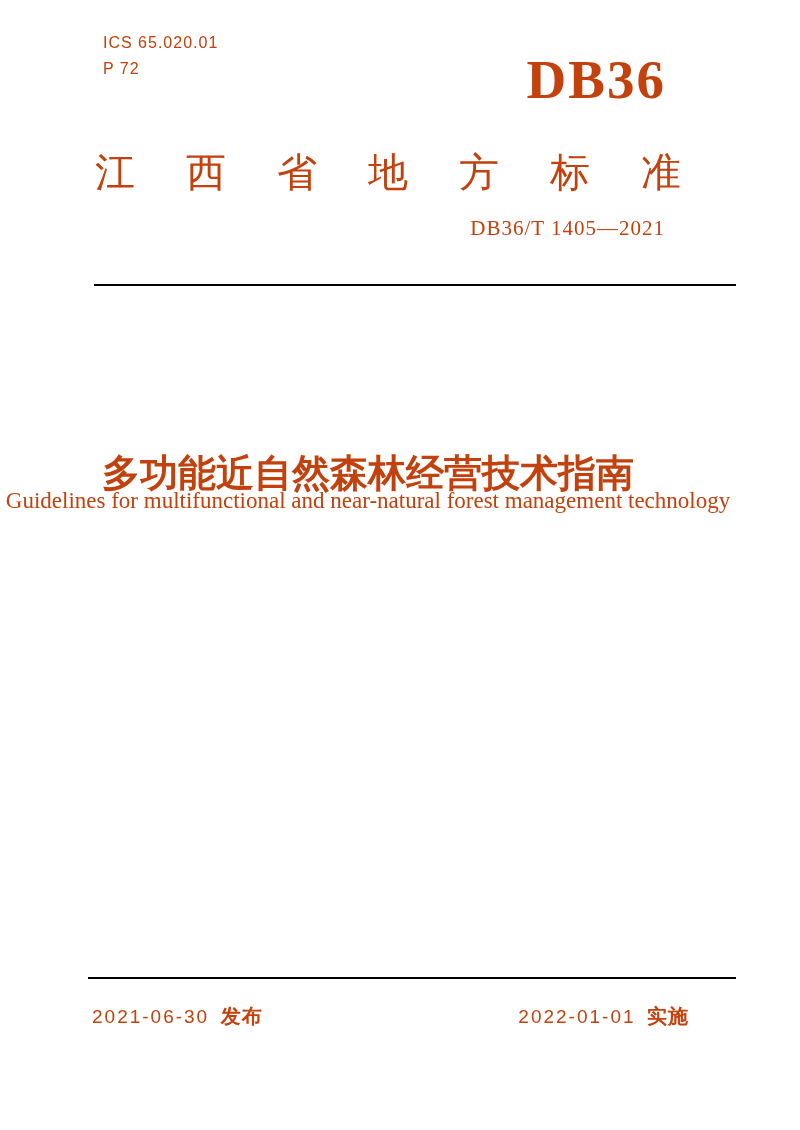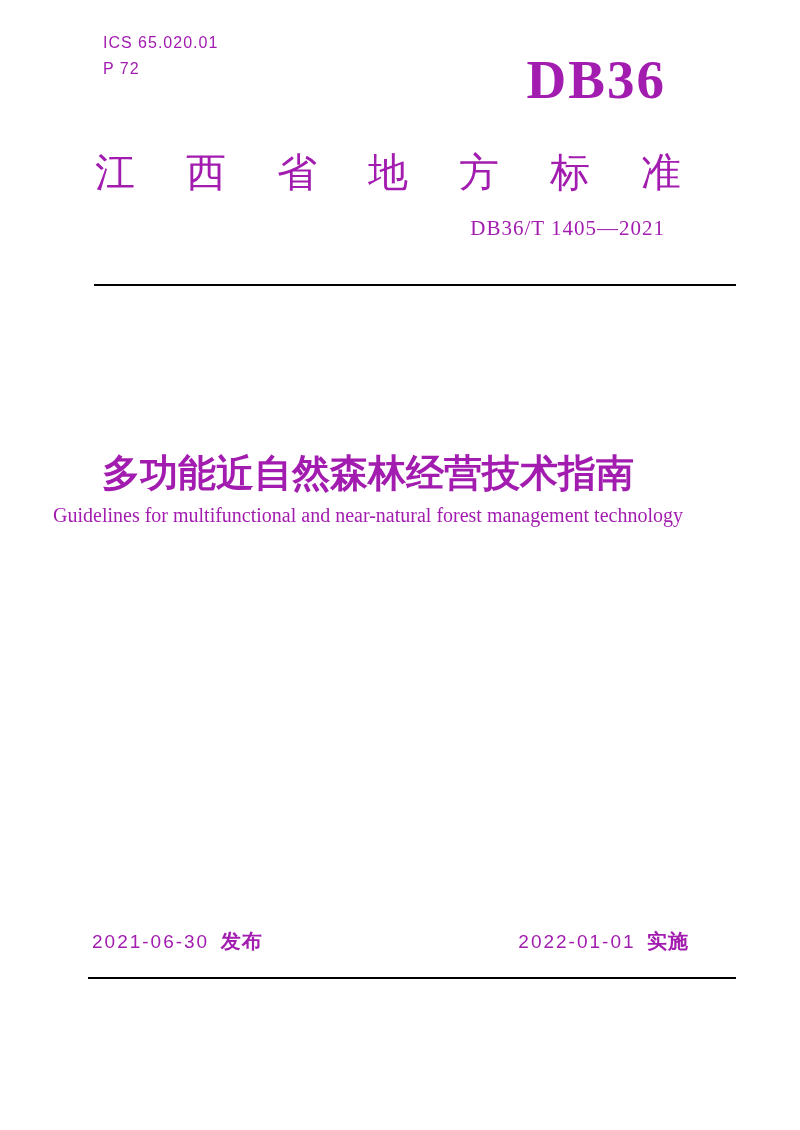--- a/index.html
+++ b/index.html
@@ -1,21 +1,21 @@
 <!DOCTYPE html>
 <html><head>
 <meta charset="utf-8">
 <style>
   html, body { margin: 0; padding: 0; background: #ffffff; }
   .page {
     position: relative;
     width: 736px;
     height: 1130px;
     background: #ffffff;
-    color: #a21caf;
+    color: #c2410c;
     overflow: hidden;
     font-family: "Liberation Sans", "DejaVu Sans", sans-serif;
   }
   .ics-block {
     position: absolute;
     left: 103px;
     top: 30px;
     font-size: 16px;
     line-height: 26px;
     letter-spacing: 1px;
@@ -67,30 +67,30 @@
     margin: 18px;
     text-align: center;
     font-size: 38px;
     font-weight: bold;
     letter-spacing: 0;
   }
   .title-en {
     position: absolute;
     left: 0;
     right: 0;
-    top: 504px;
+    top: 488px;
     text-align: center;
     font-family: "Liberation Serif", "DejaVu Serif", serif;
-    font-size: 20px;
+    font-size: 23px;
   }
   .dates-row {
     position: absolute;
     left: 92px;
     right: 47px;
-    top: 928px;
+    top: 1003px;
     display: flex;
     justify-content: space-between;
     align-items: flex-start;
   }
   .date-num {
     font-size: 19px;
     letter-spacing: 2px;
   }
   .date-cn {
     font-size: 20px;

